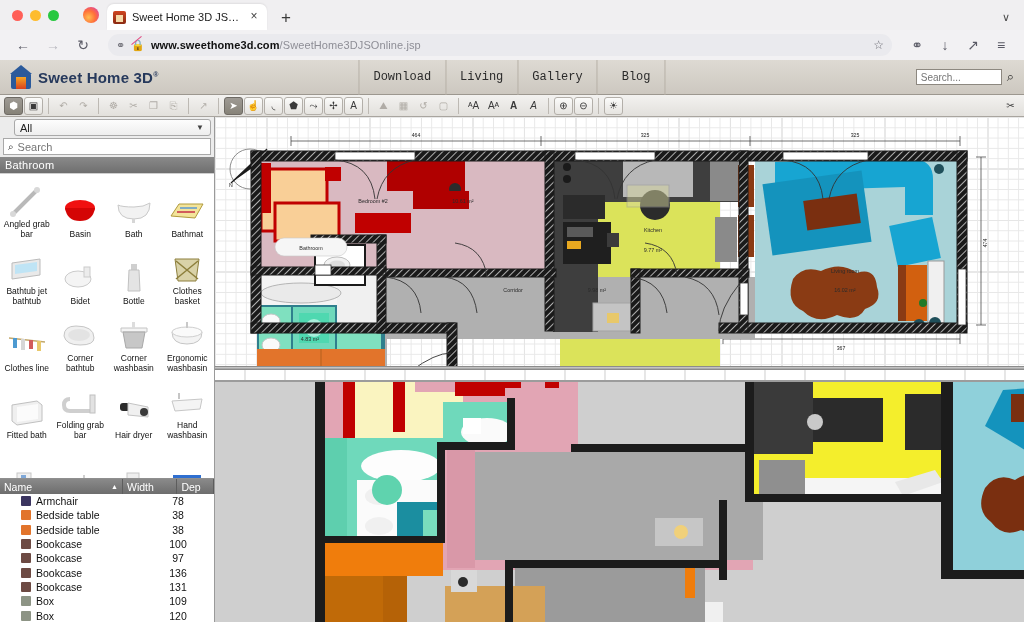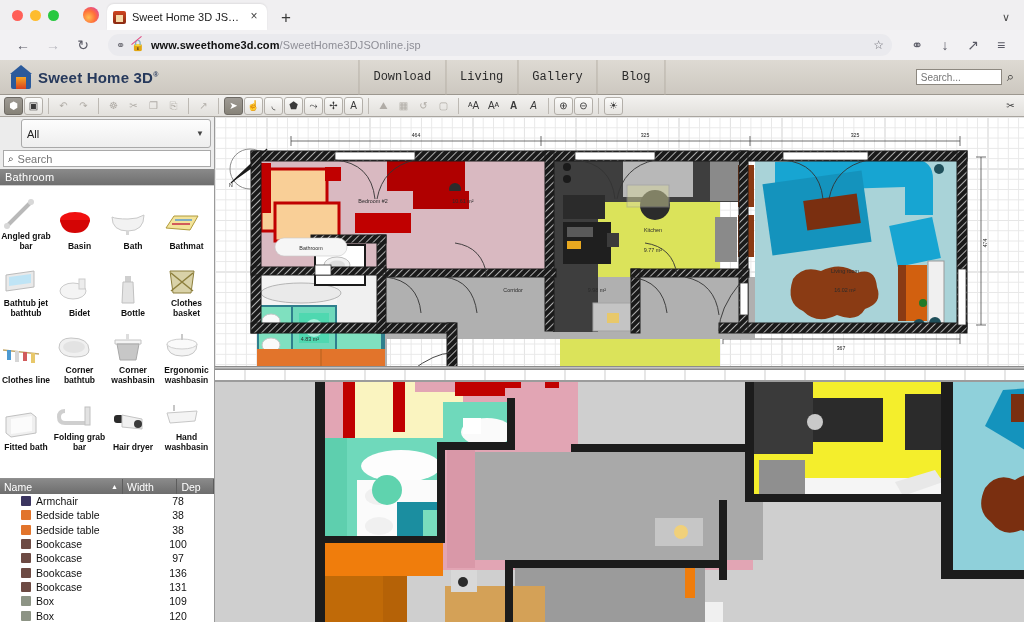--- a/index.html
+++ b/index.html
@@ -96,42 +96,42 @@
   .tb-sep{ width:1px;height:16px;background:#bdb9b3; margin:0 4px;}
   .tb-spacer{ flex:1; }
 
   
   #main { display:flex; width:1024px; height:510px; }
 
   
   #left-panel{ width:215px; height:510px; background:#ececec; border-right:1px solid #9a9a9a;
      display:flex; flex-direction:column;}
   #category-select{
-    height:29px; margin:2px 3px 1px 21px; background:linear-gradient(#fdfdfd,#eeeeee);
+    height:17px; margin:2px 3px 1px 14px; background:linear-gradient(#fdfdfd,#eeeeee);
     border:1px solid #a9a9a9; border-radius:3px; display:flex;align-items:center;
     padding:0 5px; font-size:11px; color:#222; position:relative;
   }
   #category-select .chev{ position:absolute; right:6px; font-size:8px; color:#444;}
   #catalog-search{
     height:17px; margin:1px 3px 2px 3px; background:#fff; border:1px solid #a9a9a9;
     display:flex; align-items:center; gap:4px; padding:0 4px;
   }
   #catalog-search .mag{ font-size:10px; color:#222; }
   #catalog-search input{ border:0; outline:0; width:100%; font-size:11px; color:#888;
     font-family:"Liberation Sans",sans-serif; }
   .cat-group-header{
     height:16px; background:linear-gradient(#8a8a8a,#6f6f6f); color:#fff; font-size:11px;
     display:flex;align-items:center; padding-left:5px; letter-spacing:.2px;
   }
   #catalog-grid{
     flex:1; overflow:hidden; background:#fff; border-top:1px solid #cfcfcf;
     display:grid; grid-template-columns:repeat(4,1fr); align-content:start;
   }
-  .cat-item{ height:67px; display:flex;flex-direction:column;align-items:flex-start;
-     justify-content:flex-end; padding-bottom:2px;font-weight:bold; }
+  .cat-item{ height:67px; display:flex;flex-direction:column;align-items:center;
+     justify-content:flex-end; padding-bottom:2px; }
   .cat-thumb{ width:42px;height:38px; display:flex;align-items:center;justify-content:center;}
   .cat-label{ font-size:8.5px; color:#111; text-align:center; line-height:9.5px; width:52px;}
 
   
   #furniture-list{ height:149px; background:#fff; border-top:1px solid #8f8f8f; overflow:hidden;}
   #fl-header{ height:15px; display:flex; background:linear-gradient(#8a8a8a,#6d6d6d); color:#fff; font-size:10.5px;}
   #fl-header div{ display:flex;align-items:center; padding:0 4px; border-right:1px solid #5d5d5d;}
   .col-name{ width:137px; justify-content:space-between;}
   .col-width{ width:60px; }
   .col-depth{ width:40px; }

